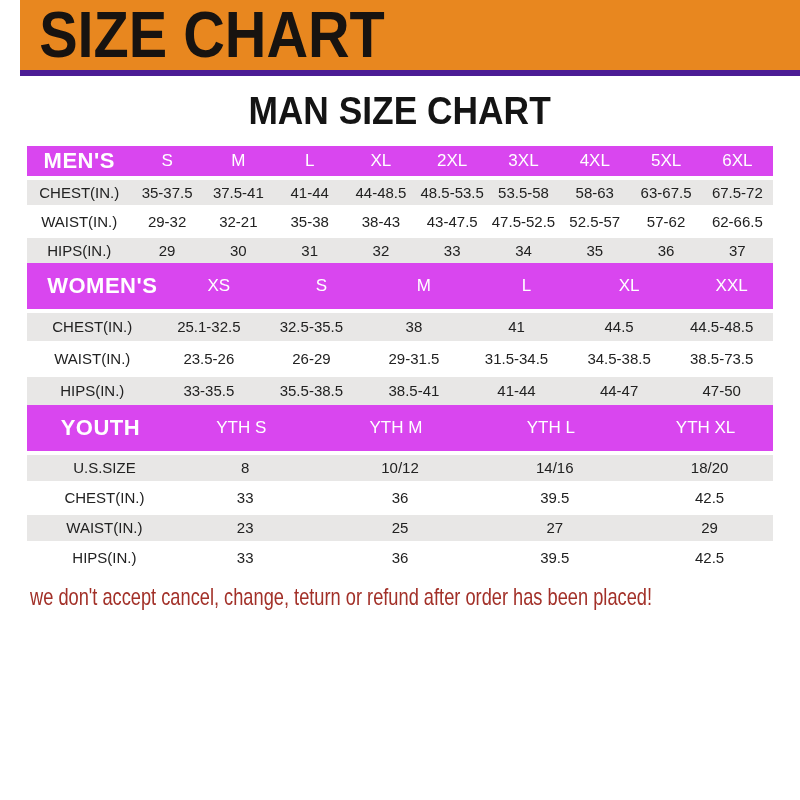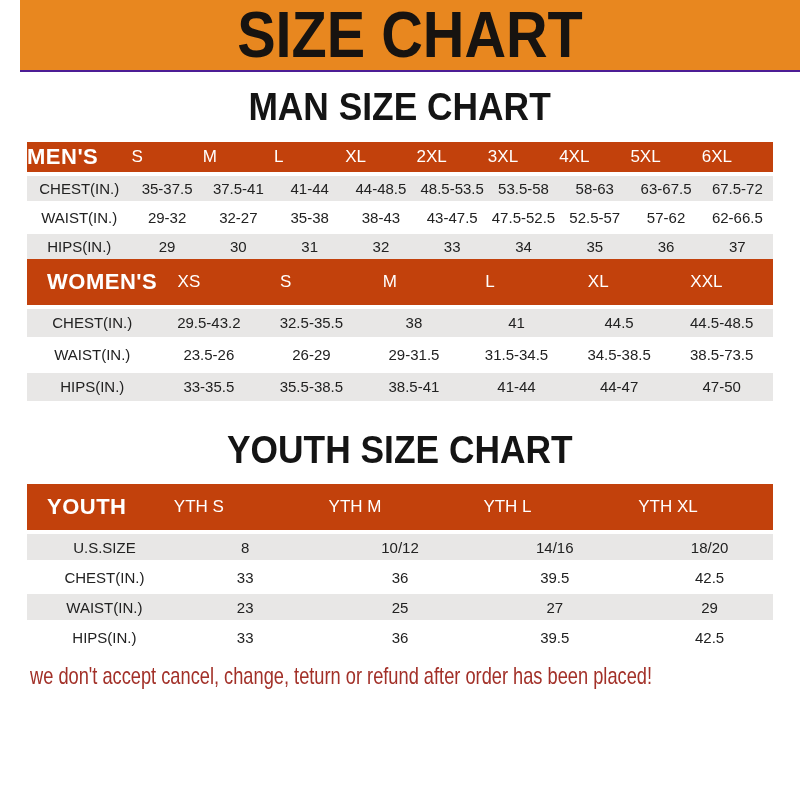--- a/index.html
+++ b/index.html
@@ -10,22 +10,22 @@
     background: #ffffff;
     font-family: "Liberation Sans", sans-serif;
     color: #1c1c1c;
     overflow: hidden;
   }
   .banner {
     height: 70px;
     background: #E8871F;
     display: flex;
     align-items: center;
-    justify-content: center;
-    border-bottom: 2px solid #4c1d95;
+    justify-content: flex-start;
+    border-bottom: 6px solid #4c1d95;
     margin-left: 20px;
   }
   .banner-title {
     display: inline-block;
     font-size: 64px;
     font-weight: 800;
     line-height: 1;
     color: #171310;
     transform: scaleX(0.9);
     white-space: nowrap;
@@ -43,23 +43,23 @@
     transform: scaleX(0.93);
     white-space: nowrap;
     line-height: 1.15;
   }
   table.size-table {
     width: 100%;
     border-collapse: collapse;
     table-layout: fixed;
   }
   .size-table th {
-    background: #c2410c;
+    background: #d946ef;
     color: #ffffff;
-    text-align: left;
+    text-align: center;
     vertical-align: middle;
     font-weight: 400;
     padding: 0;
   }
   .size-table .th-label {
     font-size: 22px;
     font-weight: 800;
     letter-spacing: 0.5px;
   }
   .size-table .th-size { font-size: 17px; }
@@ -138,21 +138,21 @@
             <td>44-48.5</td>
             <td>48.5-53.5</td>
             <td>53.5-58</td>
             <td>58-63</td>
             <td>63-67.5</td>
             <td>67.5-72</td>
           </tr>
           <tr>
             <td>WAIST(IN.)</td>
             <td>29-32</td>
-            <td>32-27</td>
+            <td>32-21</td>
             <td>35-38</td>
             <td>38-43</td>
             <td>43-47.5</td>
             <td>47.5-52.5</td>
             <td>52.5-57</td>
             <td>57-62</td>
             <td>62-66.5</td>
           </tr>
           <tr>
             <td>HIPS(IN.)</td>
@@ -188,21 +188,21 @@
             <th class="th-size">S</th>
             <th class="th-size">M</th>
             <th class="th-size">L</th>
             <th class="th-size">XL</th>
             <th class="th-size">XXL</th>
           </tr>
         </thead>
         <tbody>
           <tr>
             <td>CHEST(IN.)</td>
-            <td>29.5-43.2</td>
+            <td>25.1-32.5</td>
             <td>32.5-35.5</td>
             <td>38</td>
             <td>41</td>
             <td>44.5</td>
             <td>44.5-48.5</td>
           </tr>
           <tr>
             <td>WAIST(IN.)</td>
             <td>23.5-26</td>
             <td>26-29</td>
@@ -218,23 +218,20 @@
             <td>38.5-41</td>
             <td>41-44</td>
             <td>44-47</td>
             <td>47-50</td>
           </tr>
         </tbody>
       </table>
   </section>
 
   <section class="sec-youth">
-    <h2 class="sec-heading">
-      <span class="cond">YOUTH SIZE CHART</span>
-    </h2>
     <table class="size-table youth">
         <colgroup>
           <col style="width: 17%;">
           <col style="width: 20.75%;">
           <col style="width: 20.75%;">
           <col style="width: 20.75%;">
           <col style="width: 20.75%;">
         </colgroup>
         <thead>
           <tr>

